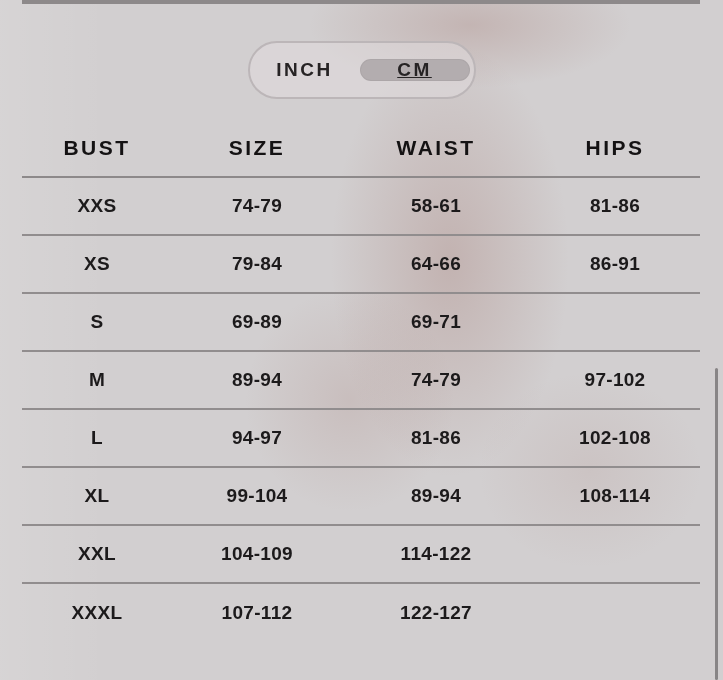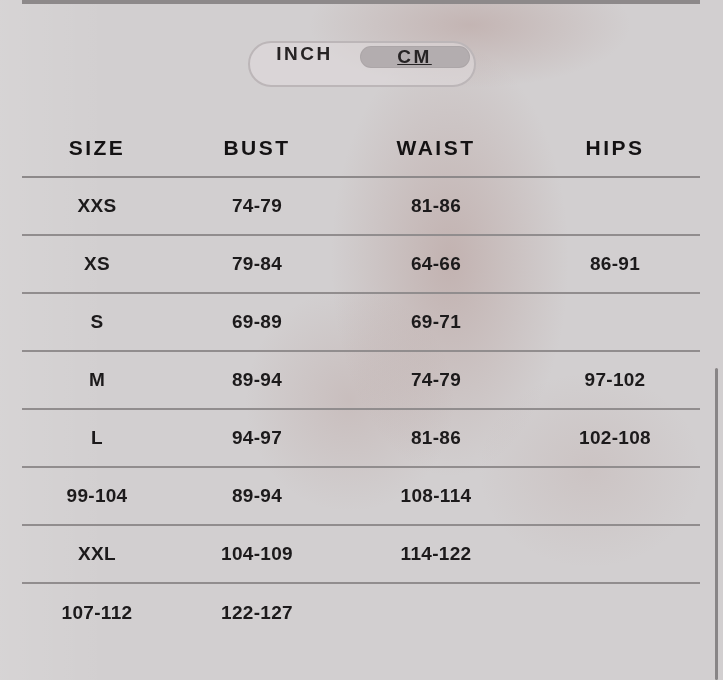--- a/index.html
+++ b/index.html
@@ -18,24 +18,24 @@
       radial-gradient(ellipse 160px 140px at 590px 470px, rgba(158,112,104,0.12), rgba(158,112,104,0) 70%),
       linear-gradient(90deg, rgba(255,255,255,0.10), rgba(255,255,255,0) 15%);
   }
   .top-divider {
     position:absolute; top:0; left:22px; right:23px; height:4px;
     background:#8d898a;
   }
   
   .seg-toggle {
     position:absolute; top:41px; left:50%; transform:translateX(-50%);
-    width:228px; height:46px;
+    width:228px; height:58px;
     border:2px solid #bcb6b8; border-radius:29px;
     background:rgba(224,219,220,0.55);
-    display:flex; align-items:flex-start;
+    display:flex; align-items:center;
   }
   .seg {
     flex:1; display:flex; align-items:center; justify-content:center;
     font-size:19px; font-weight:800; letter-spacing:2.5px;
     color:#262324; cursor:pointer; user-select:none;
   }
   .seg.selected {
     background:#b3adaf;
     border-radius:24px;
     margin:3px 4px 3px 0;
@@ -81,29 +81,30 @@
   <div class="top-divider"></div>
 
   <div class="seg-toggle">
     <div class="seg">INCH</div>
     <div class="seg selected">CM</div>
   </div>
 
   <div class="size-table">
 
     <div class="row header">
+      <div class="cell">BUST</div>
       <div class="cell">SIZE</div>
-      <div class="cell">BUST</div>
       <div class="cell">WAIST</div>
       <div class="cell">HIPS</div>
     </div>
 
     <div class="row data">
       <div class="cell">XXS</div>
       <div class="cell">74-79</div>
+      <div class="cell">58-61</div>
       <div class="cell">81-86</div>
     </div>
 
     <div class="row data">
       <div class="cell">XS</div>
       <div class="cell">79-84</div>
       <div class="cell">64-66</div>
       <div class="cell">86-91</div>
     </div>
 
@@ -121,32 +122,34 @@
     </div>
 
     <div class="row data">
       <div class="cell">L</div>
       <div class="cell">94-97</div>
       <div class="cell">81-86</div>
       <div class="cell">102-108</div>
     </div>
 
     <div class="row data">
+      <div class="cell">XL</div>
       <div class="cell">99-104</div>
       <div class="cell">89-94</div>
       <div class="cell">108-114</div>
     </div>
 
     <div class="row data">
       <div class="cell">XXL</div>
       <div class="cell">104-109</div>
       <div class="cell">114-122</div>
     </div>
 
     <div class="row data">
+      <div class="cell">XXXL</div>
       <div class="cell">107-112</div>
       <div class="cell">122-127</div>
     </div>
 
   </div>
 
   <div class="scrollbar-thumb"></div>
 
 </div>
 

